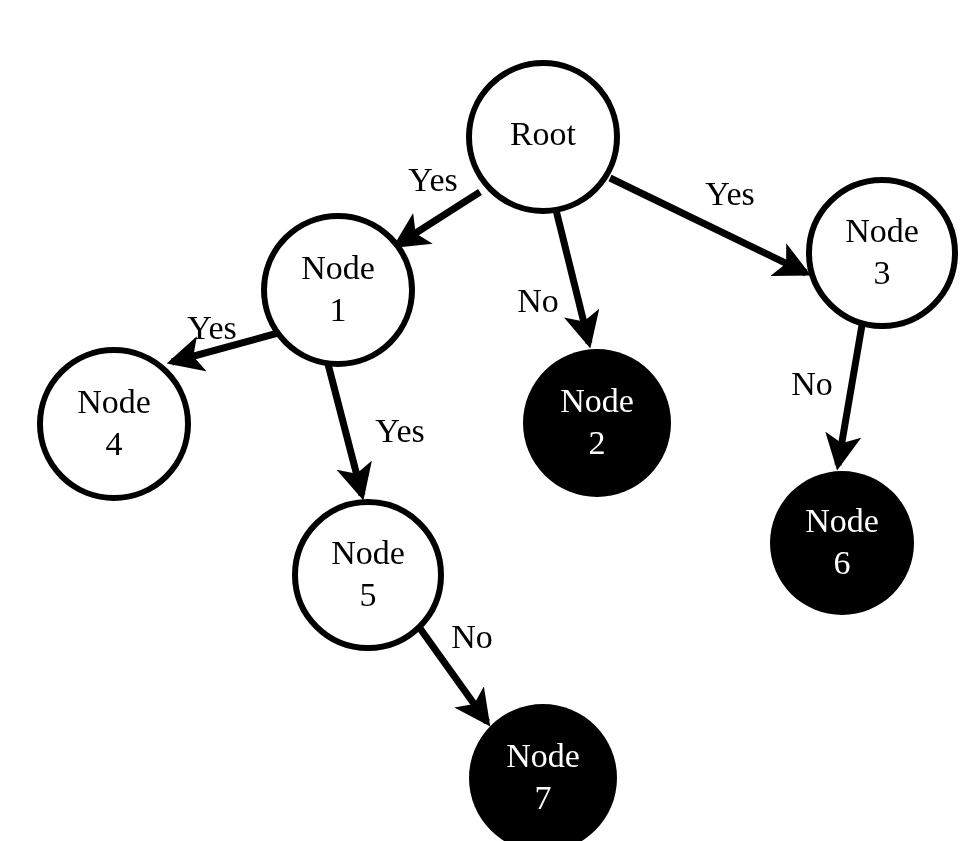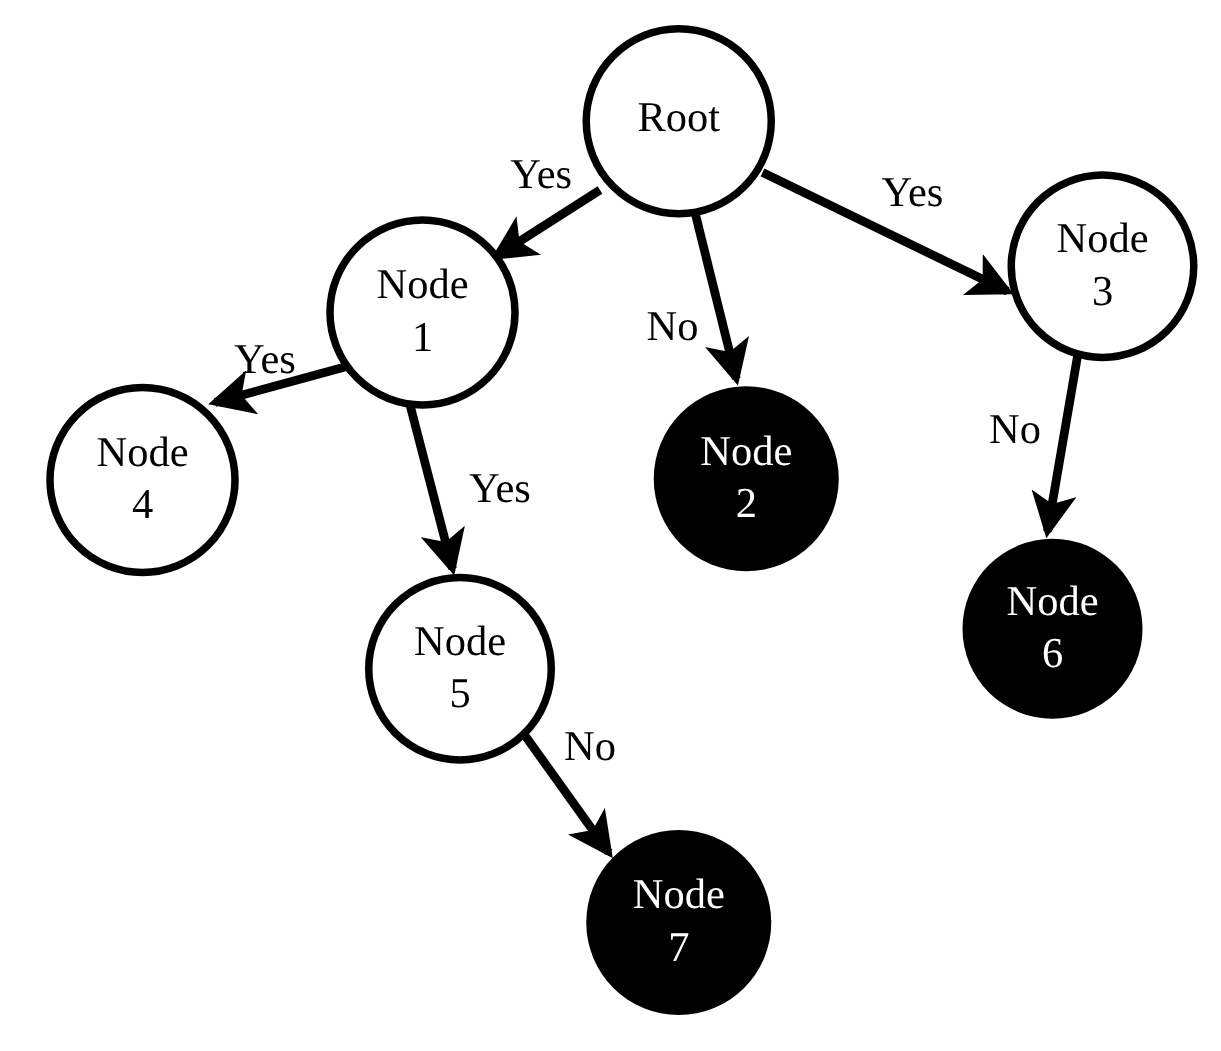--- a/index.html
+++ b/index.html
@@ -11,20 +11,21 @@
     width: 977px;
     height: 841px;
     overflow: hidden;
     font-family: "Liberation Serif", "DejaVu Serif", serif;
   }
   #diagram-root {
     position: relative;
     width: 977px;
     height: 640px;
     background: #ffffff;
+    margin-top: 40px;
   }
   #tree-svg {
     position: absolute;
     left: 0;
     top: 0;
     width: 977px;
     height: 841px;
     display: block;
   }
   .node-circle {

